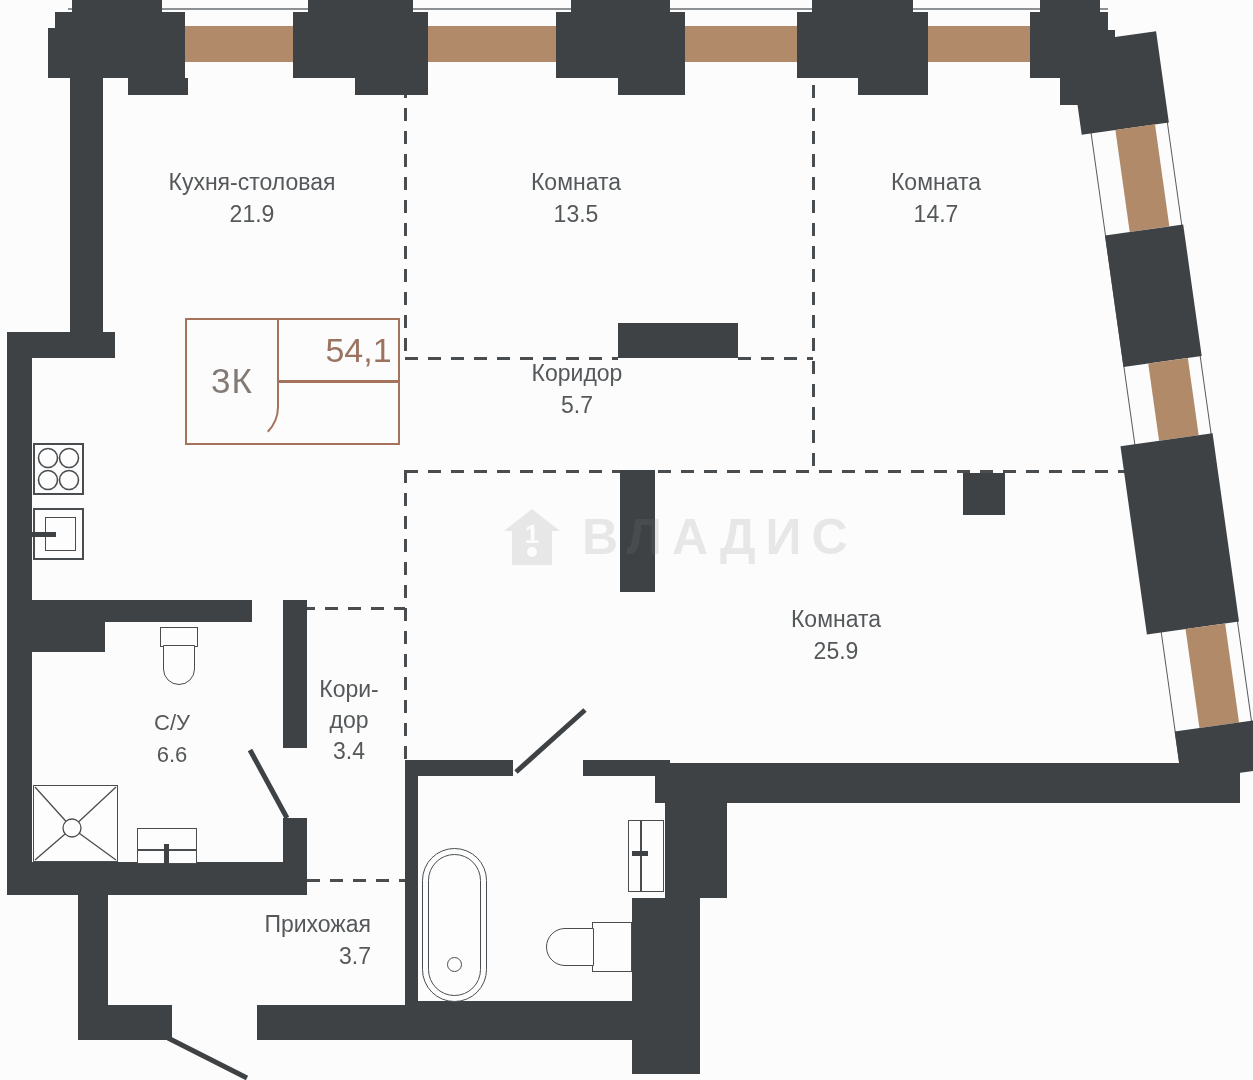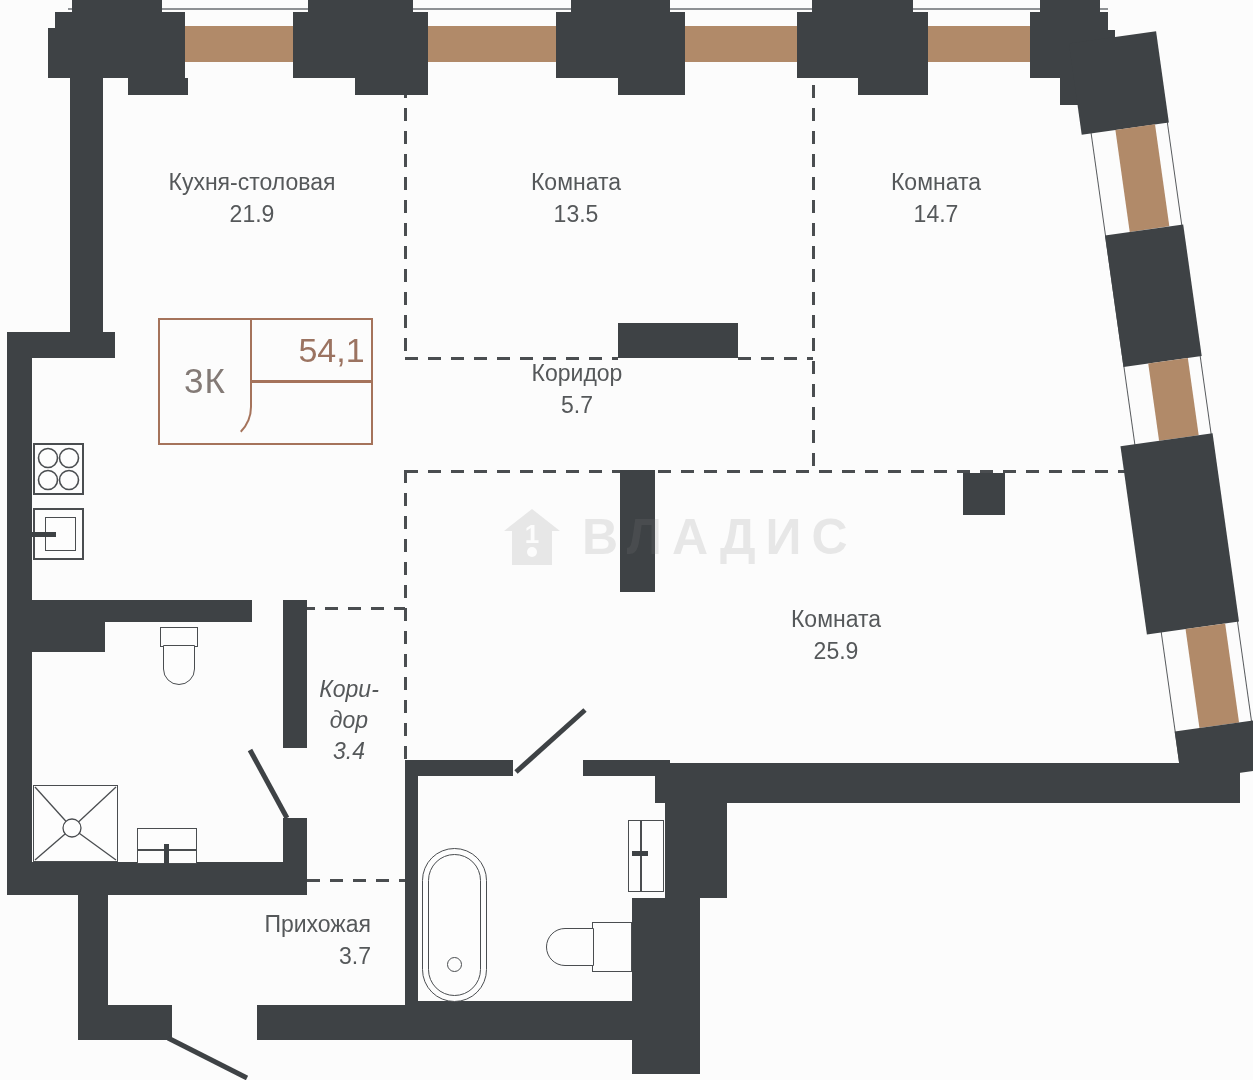--- a/index.html
+++ b/index.html
@@ -16,21 +16,21 @@
   .dh{position:absolute;height:2.5px;background:repeating-linear-gradient(90deg,var(--dash,#4a4d50) 0 13px,transparent 13px 23px);}
   .dv{position:absolute;width:2.5px;background:repeating-linear-gradient(180deg,var(--dash,#4a4d50) 0 13px,transparent 13px 23px);}
   
   .fx{position:absolute;border:2px solid var(--fix,#4a4d50);background:#fdfdfd;box-sizing:border-box;}
   .fx-thin{border-width:1.5px;}
   
   .lbl{position:absolute;display:flex;flex-direction:column;align-items:center;
        color:var(--ltext,#55585a);font-size:23px;font-weight:500;line-height:32px;text-align:center;}
   .lbl .nm{white-space:nowrap;}
   
-  .unitbox{position:absolute;left:158px;top:318px;width:215px;height:127px;
+  .unitbox{position:absolute;left:185px;top:318px;width:215px;height:127px;
            border:2.5px solid var(--accent,#a5735b);box-sizing:border-box;background:transparent;text-align:right;}
   .unitbox .lcell{position:absolute;left:0;top:0;bottom:0;width:92px;box-sizing:border-box;
            border-right:2.5px solid var(--accent,#a5735b);border-bottom:2.5px solid transparent;
            border-bottom-right-radius:36px;display:flex;align-items:center;justify-content:center;
            font-size:35px;color:var(--typetext,#837a76);letter-spacing:1px;}
   .unitbox .rtop{position:absolute;left:92px;right:0;top:0;height:60px;display:flex;align-items:center;justify-content:center;
            font-size:34px;color:var(--numtext,#9b7361);margin-left:40px;}
   .unitbox .rdiv{position:absolute;left:92px;right:0;top:60px;height:2.5px;background:var(--accent,#a5735b);}
   .unitbox .rbot{position:absolute;left:92px;right:0;top:62px;bottom:0;display:flex;align-items:center;justify-content:center;
            font-size:34px;color:var(--numtext,#9b7361);}
@@ -201,21 +201,25 @@
     <span class="ar">14.7</span>
   </div>
   <div class="lbl" style="left:477px;top:357px;width:200px;">
     <span class="nm">Коридор</span>
     <span class="ar">5.7</span>
   </div>
   <div class="lbl" style="left:736px;top:603px;width:200px;">
     <span class="nm">Комната</span>
     <span class="ar">25.9</span>
   </div>
-  <div class="lbl" style="left:299px;top:674px;width:100px;line-height:31px;font-style:italic;">
+  <div class="lbl" style="left:112px;top:707px;width:120px;font-size:22px;">
+    <span class="nm">С/У</span>
+    <span class="ar">6.6</span>
+  </div>
+  <div class="lbl" style="left:299px;top:674px;width:100px;line-height:31px;">
     <span class="nm">Кори-</span>
     <span class="nm">дор</span>
     <span class="ar">3.4</span>
   </div>
   <div class="lbl" style="left:171px;top:908px;width:200px;align-items:flex-end;">
     <span class="nm">Прихожая</span>
     <span class="ar">3.7</span>
   </div>
 
   <div class="unitbox">

